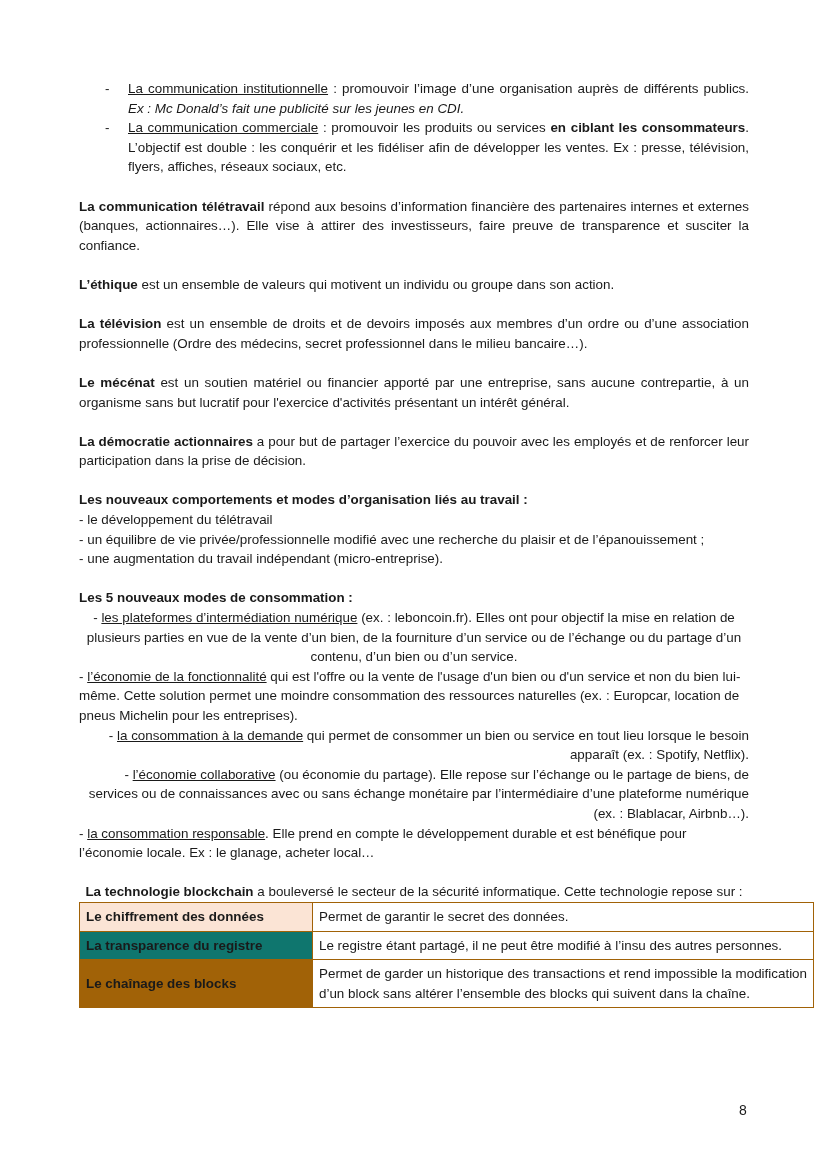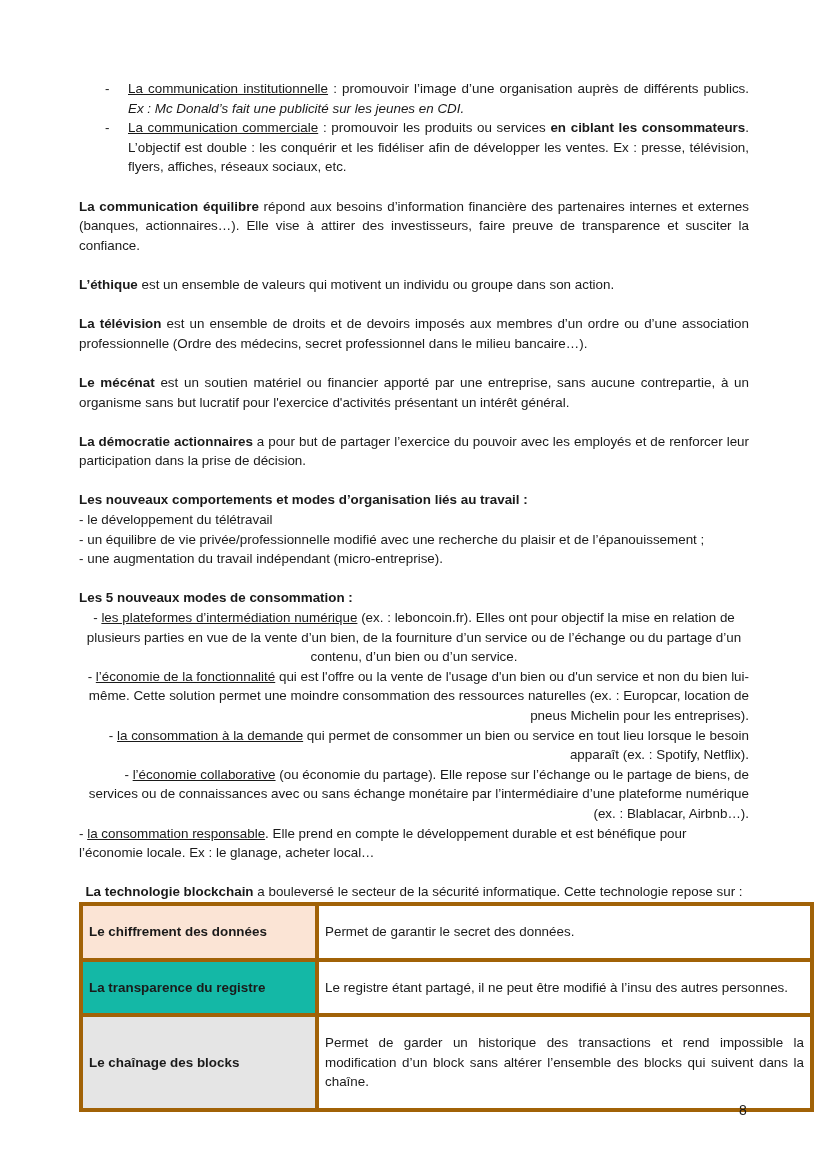--- a/index.html
+++ b/index.html
@@ -15,77 +15,77 @@
   b { font-weight: bold; }
   i { }
   ul.dash { list-style: none; margin: 0 0 19.6px 0; padding: 0; }
   ul.dash li { position: relative; padding-left: 49px; text-align: justify; }
   ul.dash li .bullet { position: absolute; left: 26px; top: 0; }
   .lines p { text-align: justify; }
   table.bc {
     border-collapse: collapse; width: 735px; margin-top: 0;
     font-size: 13.4px; line-height: 19.6px;
   }
-  table.bc td { border: 4px solid #a16207; padding: 16px 6px; vertical-align: middle; }
+  table.bc td { border: 1px solid #a16207; padding: 4px 6px; vertical-align: middle; }
   table.bc td.key { background: #fbe4d5; font-weight: bold; width: 220px; }
   table.bc td.val { text-align: justify; }
   .pagenum { position: absolute; left: 739px; top: 1101px; font-size: 14px; }
 </style>
 </head>
 <body>
 
 <div class="page">
 
   <ul class="dash">
     <li>
       <span class="bullet">-</span>
       <span class="u">La communication institutionnelle</span><span> : promouvoir l’image d’une organisation auprès de différents publics. </span><i>Ex : Mc Donald’s fait une publicité sur les jeunes en CDI.</i>
     </li>
     <li>
       <span class="bullet">-</span>
       <span class="u">La communication commerciale</span><span> : promouvoir les produits ou services </span><b>en ciblant les consommateurs</b><span>. L’objectif est double : les conquérir et les fidéliser afin de développer les ventes. Ex : presse, télévision, flyers, affiches, réseaux sociaux, etc.</span>
     </li>
   </ul>
 
-  <p class="para"><b>La communication équilibre</b><span> répond aux besoins d’information financière des partenaires internes et externes (banques, actionnaires…). Elle vise à attirer des investisseurs, faire preuve de transparence et susciter la confiance.</span></p>
+  <p class="para"><b>La communication télétravail</b><span> répond aux besoins d’information financière des partenaires internes et externes (banques, actionnaires…). Elle vise à attirer des investisseurs, faire preuve de transparence et susciter la confiance.</span></p>
   <p class="para"><b>L’éthique</b><span> est un ensemble de valeurs qui motivent un individu ou groupe dans son action.</span></p>
   <p class="para"><b>La télévision</b><span> est un ensemble de droits et de devoirs imposés aux membres d’un ordre ou d’une association professionnelle (Ordre des médecins, secret professionnel dans le milieu bancaire…).</span></p>
   <p class="para"><b>Le mécénat</b><span> est un soutien matériel ou financier apporté par une entreprise, sans aucune contrepartie, à un organisme sans but lucratif pour l'exercice d'activités présentant un intérêt général.</span></p>
   <p class="para"><b>La démocratie actionnaires</b><span> a pour but de partager l’exercice du pouvoir avec les employés et de renforcer leur participation dans la prise de décision.</span></p>
 
   <div class="para lines">
     <p><b>Les nouveaux comportements et modes d’organisation liés au travail :</b></p>
     <p>- le développement du télétravail</p>
     <p>- un équilibre de vie privée/professionnelle modifié avec une recherche du plaisir et de l’épanouissement ;</p>
     <p>- une augmentation du travail indépendant (micro-entreprise).</p>
   </div>
 
   <div class="para lines">
     <p><b>Les 5 nouveaux modes de consommation :</b></p>
     <p style="text-align:center">- <span class="u">les plateformes d’intermédiation numérique</span><span> (ex. : leboncoin.fr). Elles ont pour objectif la mise en relation de plusieurs parties en vue de la vente d’un bien, de la fourniture d’un service ou de l’échange ou du partage d’un contenu, d’un bien ou d’un service.</span></p>
-    <p style="text-align:right">- <span class="u">l’économie de la fonctionnalité</span><span>  qui est l'offre ou la vente de l'usage d'un bien ou d'un service et non du bien lui-même. Cette solution permet une moindre consommation des ressources naturelles (ex. : Europcar, location de pneus Michelin pour les entreprises).</span></p>
+    <p style="text-align:left">- <span class="u">l’économie de la fonctionnalité</span><span>  qui est l'offre ou la vente de l'usage d'un bien ou d'un service et non du bien lui-même. Cette solution permet une moindre consommation des ressources naturelles (ex. : Europcar, location de pneus Michelin pour les entreprises).</span></p>
     <p style="text-align:right">- <span class="u">la consommation à la demande</span><span> qui permet de consommer un bien ou service en tout lieu lorsque le besoin apparaît (ex. : Spotify, Netflix).</span></p>
     <p style="text-align:right">- <span class="u">l’économie collaborative</span><span> (ou économie du partage). Elle repose sur l’échange ou le partage de biens, de services ou de connaissances avec ou sans échange monétaire par l’intermédiaire d’une plateforme numérique (ex. : Blablacar, Airbnb…).</span></p>
     <p style="text-align:left">- <span class="u">la consommation responsable</span><span>. Elle prend en compte le développement durable et est bénéfique pour l’économie locale. Ex : le glanage, acheter local…</span></p>
   </div>
 
   <div>
     <p style="text-align:center"><b>La technologie blockchain</b><span> a bouleversé le secteur de la sécurité informatique. Cette technologie repose sur :</span></p>
     <table class="bc">
       <tbody>
           <tr>
         <td class="key" style="background: rgb(251, 228, 213);">Le chiffrement des données</td>
         <td class="val">Permet de garantir le secret des données.</td>
       </tr>
       <tr>
-        <td class="key" style="background: #14b8a6;">La transparence du registre</td>
+        <td class="key" style="background: #0f766e;">La transparence du registre</td>
         <td class="val">Le registre étant partagé, il ne peut être modifié à l’insu des autres personnes.</td>
       </tr>
       <tr>
-        <td class="key" style="background: #e5e5e5;">Le chaînage des blocks</td>
+        <td class="key" style="background: #a16207;">Le chaînage des blocks</td>
         <td class="val">Permet de garder un historique des transactions et rend impossible la modification d’un block sans altérer l’ensemble des blocks qui suivent dans la chaîne.</td>
       </tr>
     </tbody>
       </table>
   </div>
 </div>
 
 <div class="pagenum">8</div>
 
 </body></html>

